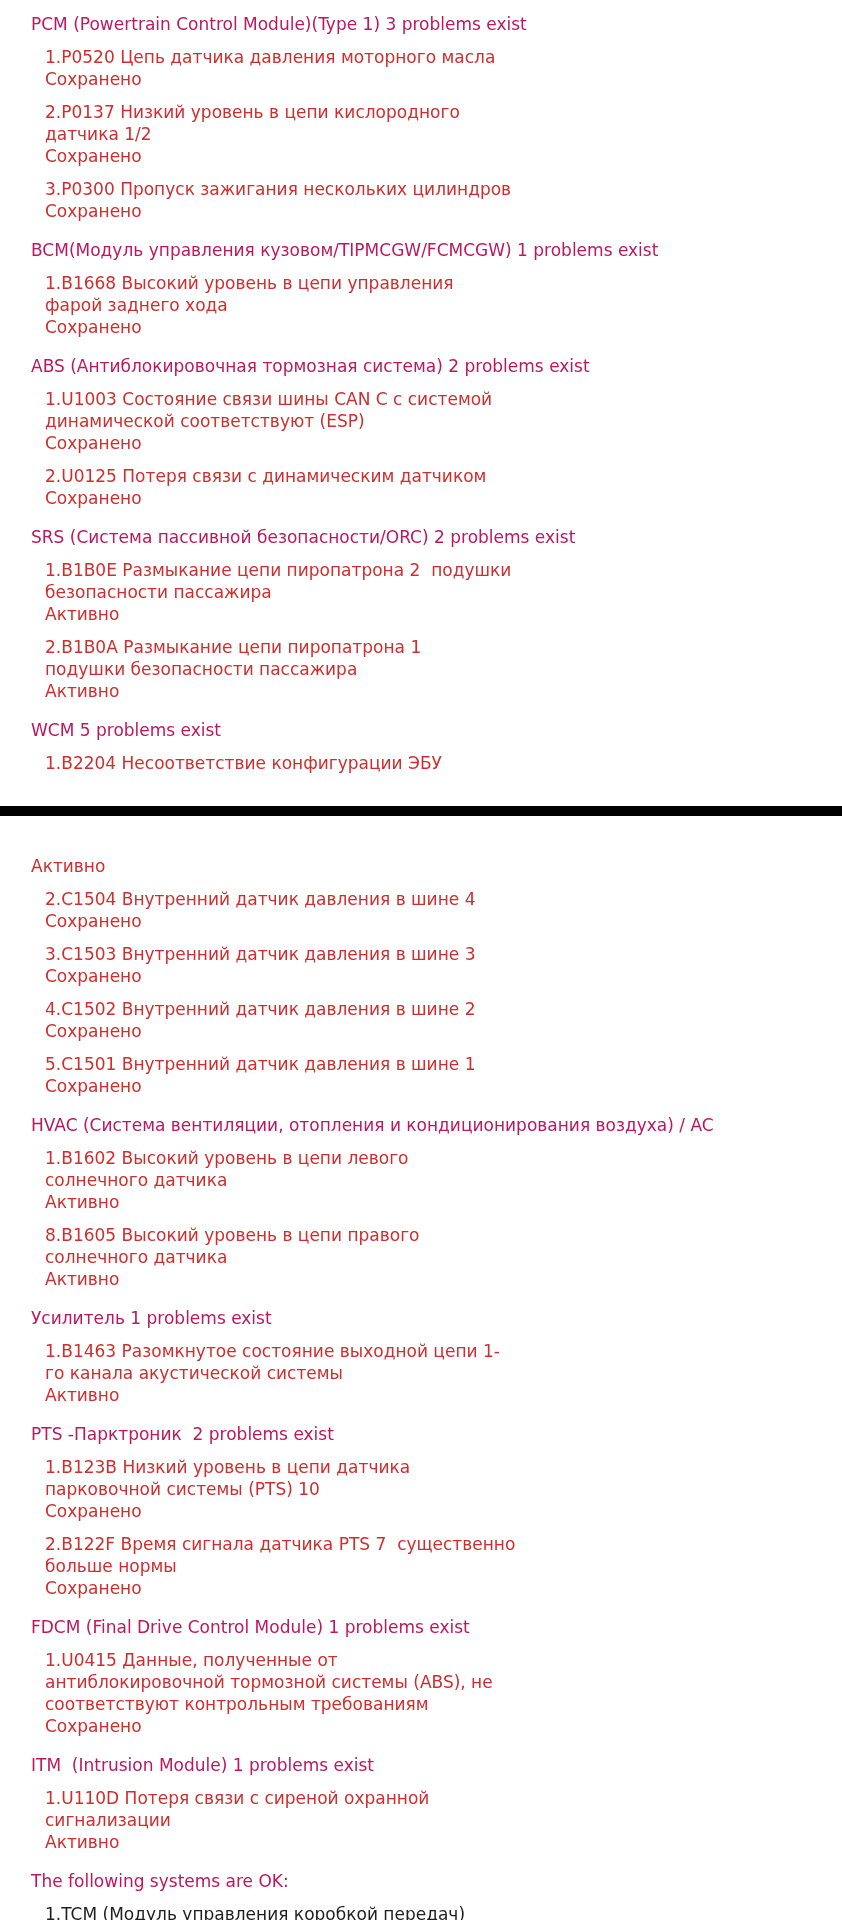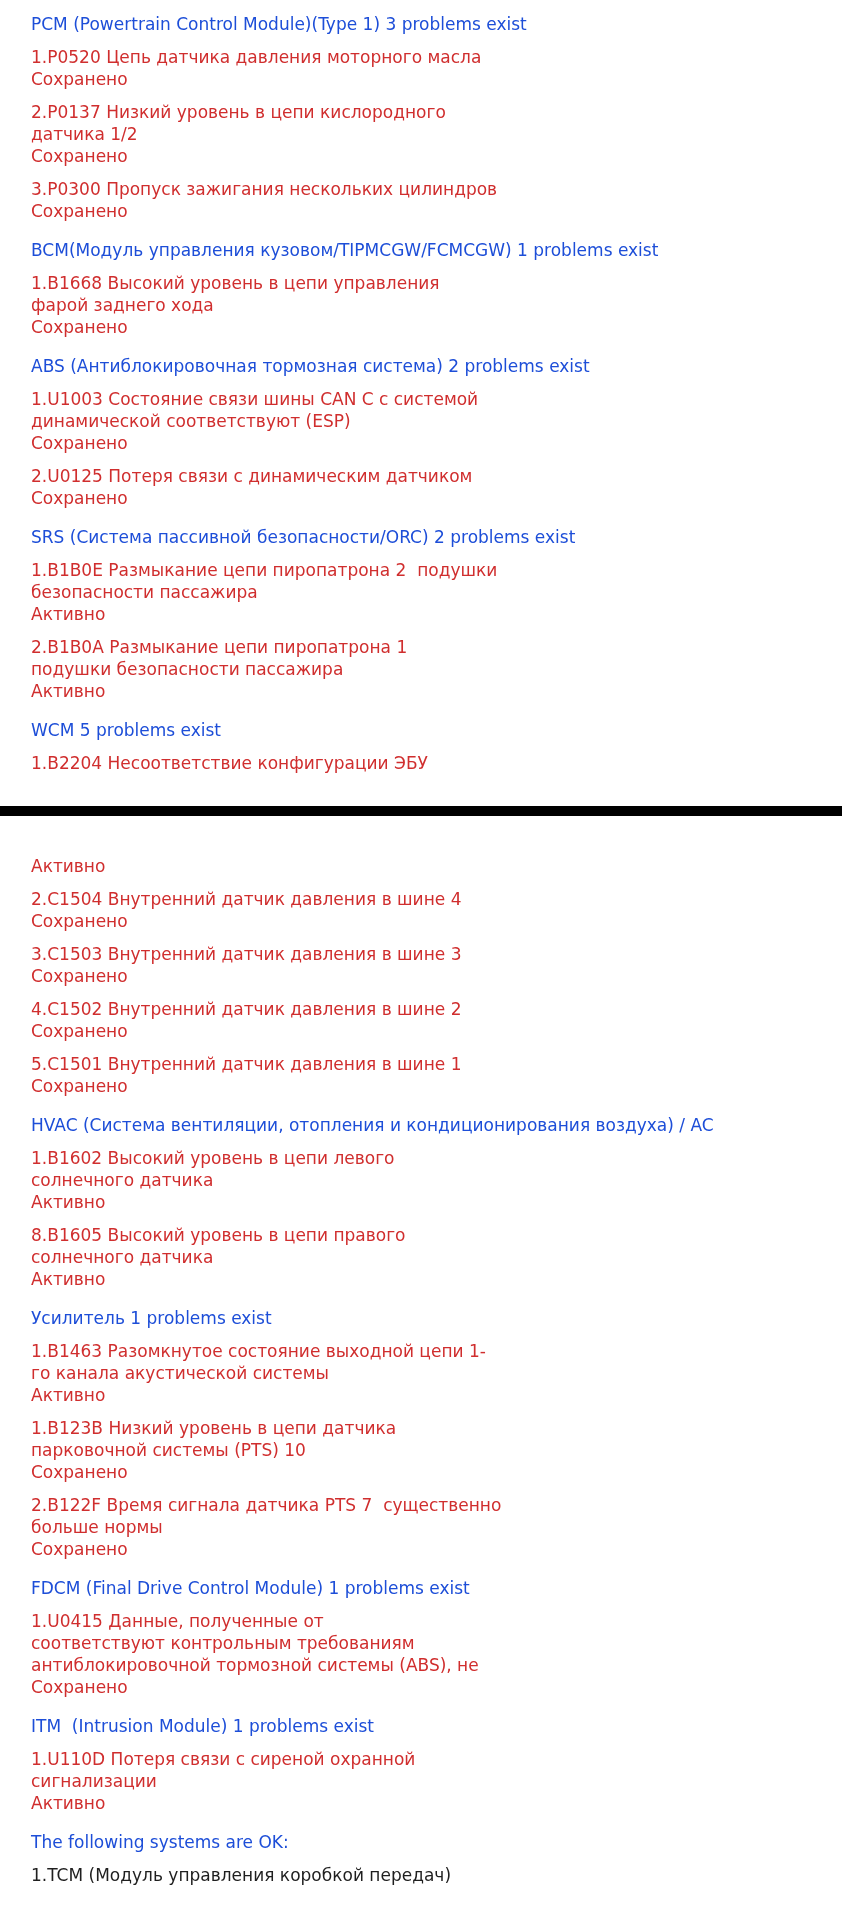--- a/index.html
+++ b/index.html
@@ -2,23 +2,23 @@
 <html><head>
 <meta charset="utf-8">
 <style>
   html,body { margin:0; padding:0; }
   body {
     width:842px; height:1920px; overflow:hidden; background:#ffffff;
     font-family:"DejaVu Sans","Liberation Sans",sans-serif;
     font-size:17px; line-height:22px;
   }
   .page { padding:13px 31px 0 31px; }
-  .h { color:#1d4ed8; margin-top:17px; white-space:pre; }
+  .h { color:#be185d; margin-top:17px; white-space:pre; }
   .h.first { margin-top:0; }
-  .it { margin-top:11px; color:#d02e2e; }
+  .it { margin-top:11px; color:#d02e2e;margin-left:14px; }
   .c, .s { white-space:pre; }
   .orphan { margin-top:39px; color:#d02e2e; white-space:pre; }
   .divider { height:10px; background:#000000; margin:32px -31px 0 -31px; }
   .ok-line { color:#1f1f1f; white-space:pre; }
 </style>
 </head>
 <body>
 
 <div class="page">
 
@@ -122,38 +122,39 @@
   <div>
     <div class="h">Усилитель 1 problems exist</div>
     <div class="it">
       <div class="c">1.B1463 Разомкнутое состояние выходной цепи 1-</div>
       <div class="c">го канала акустической системы</div>
       <div class="s">Активно</div>
     </div>
   </div>
 
   <div>
+    <div class="h">PTS -Парктроник  2 problems exist</div>
     <div class="it">
       <div class="c">1.B123B Низкий уровень в цепи датчика</div>
       <div class="c">парковочной системы (PTS) 10</div>
       <div class="s">Сохранено</div>
     </div>
     <div class="it">
       <div class="c">2.B122F Время сигнала датчика PTS 7  существенно</div>
       <div class="c">больше нормы</div>
       <div class="s">Сохранено</div>
     </div>
   </div>
 
   <div>
     <div class="h">FDCM (Final Drive Control Module) 1 problems exist</div>
     <div class="it">
       <div class="c">1.U0415 Данные, полученные от</div>
+      <div class="c">антиблокировочной тормозной системы (ABS), не</div>
       <div class="c">соответствуют контрольным требованиям</div>
-      <div class="c">антиблокировочной тормозной системы (ABS), не</div>
       <div class="s">Сохранено</div>
     </div>
   </div>
 
   <div>
     <div class="h">ITM  (Intrusion Module) 1 problems exist</div>
     <div class="it">
       <div class="c">1.U110D Потеря связи с сиреной охранной</div>
       <div class="c">сигнализации</div>
       <div class="s">Активно</div>

